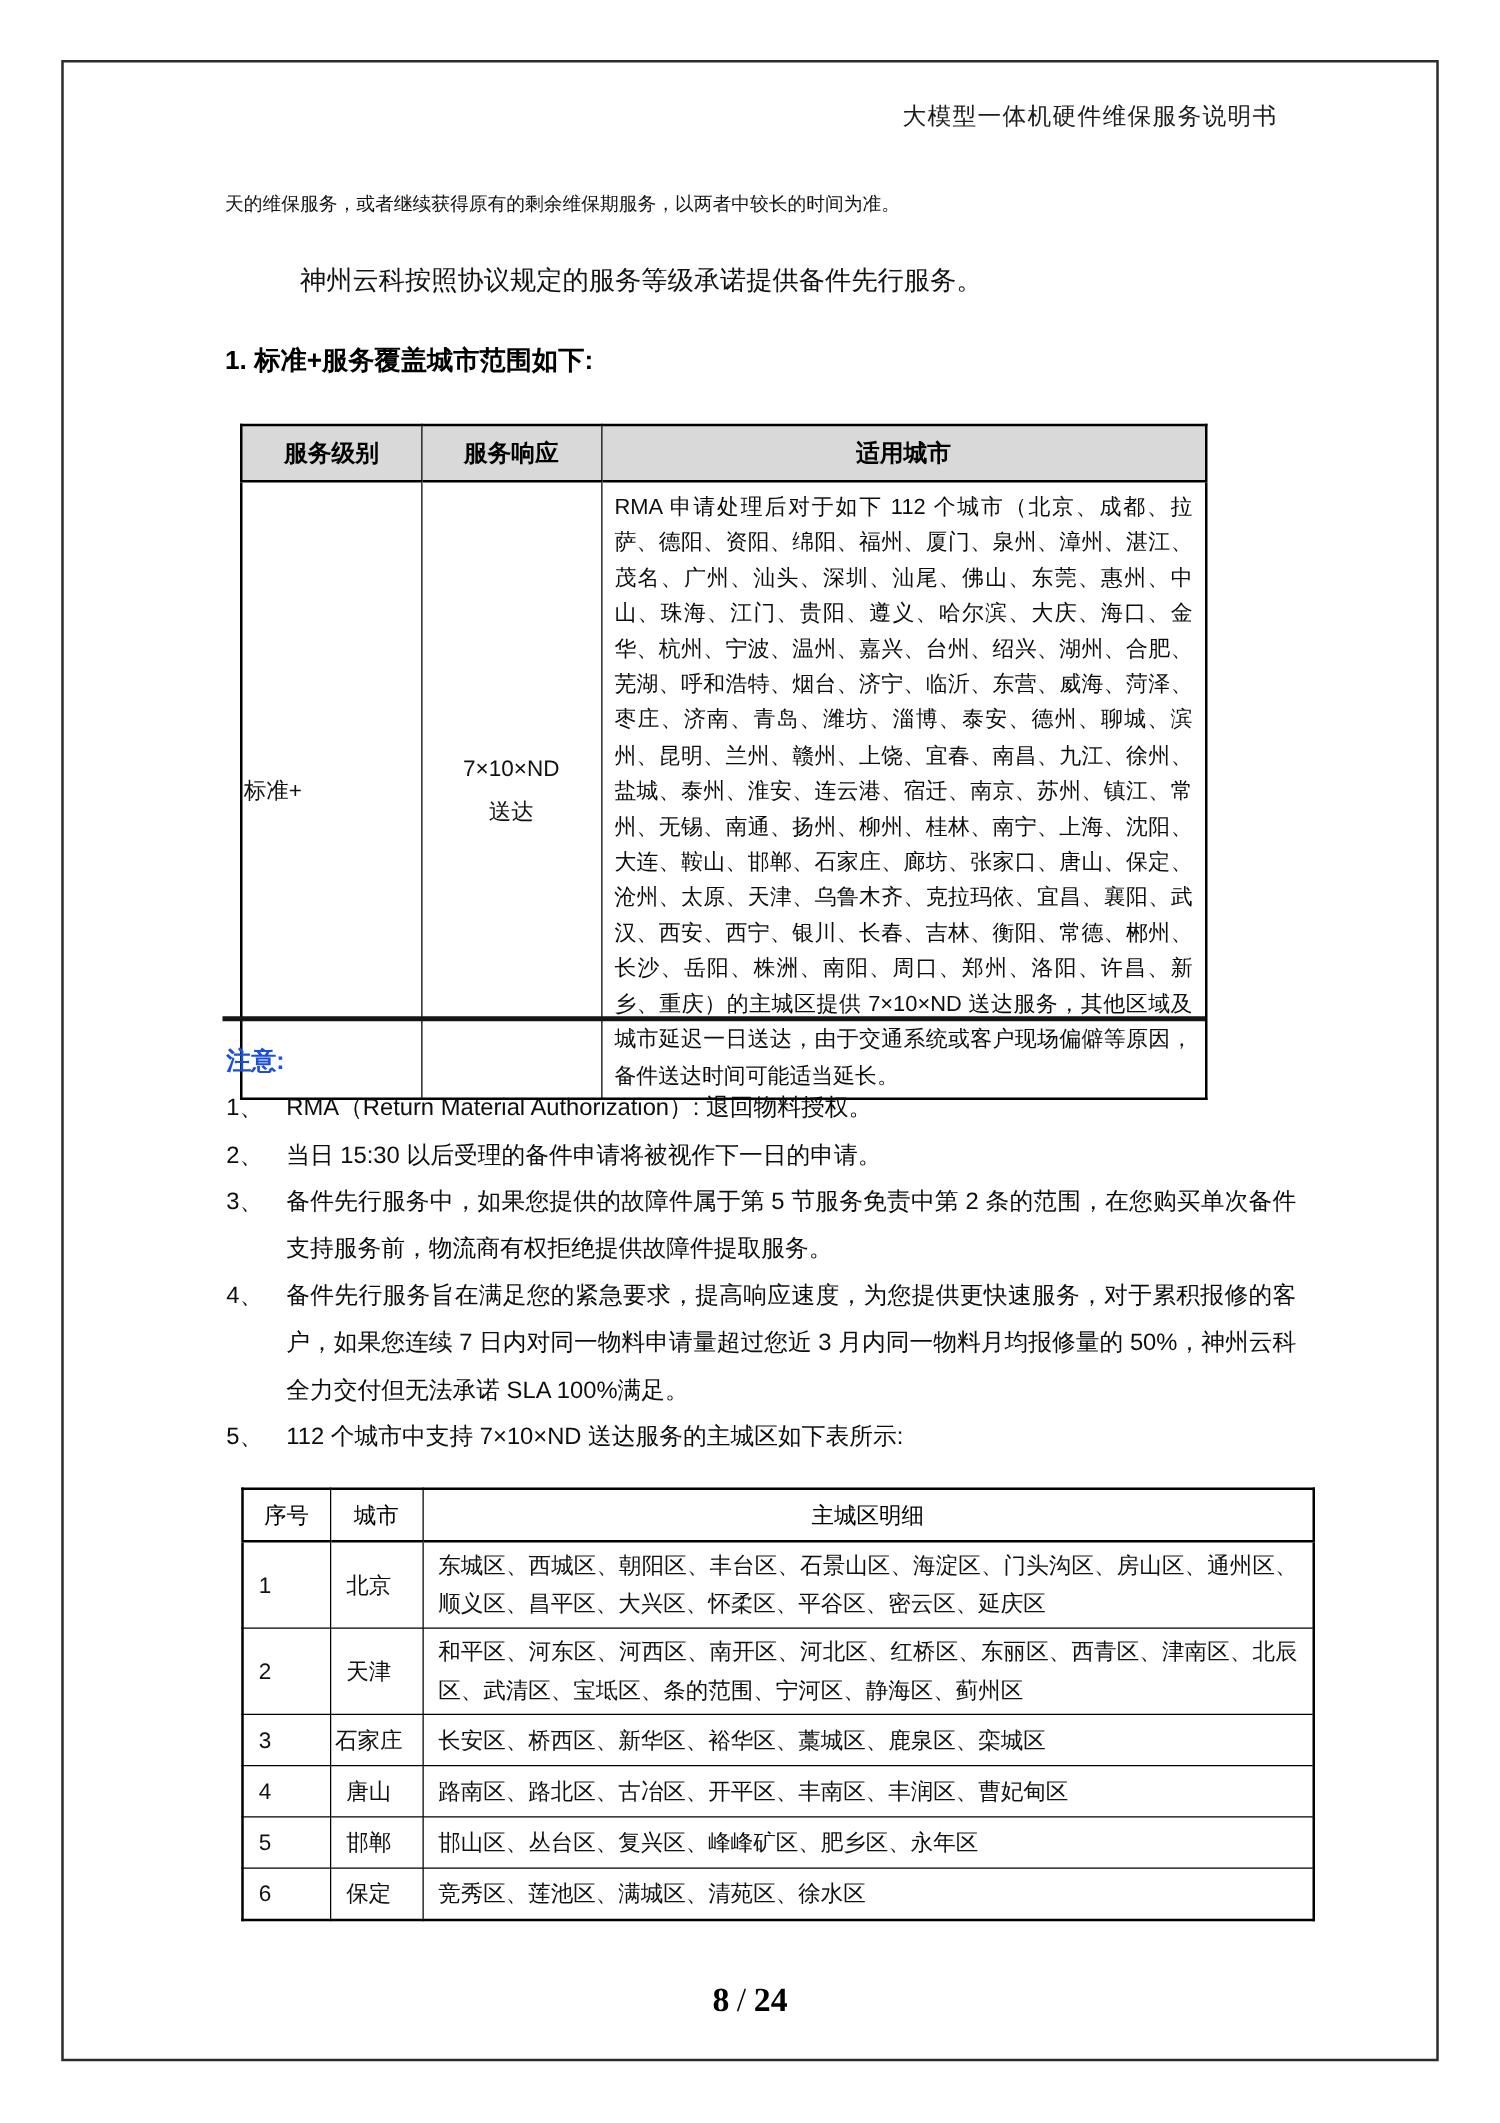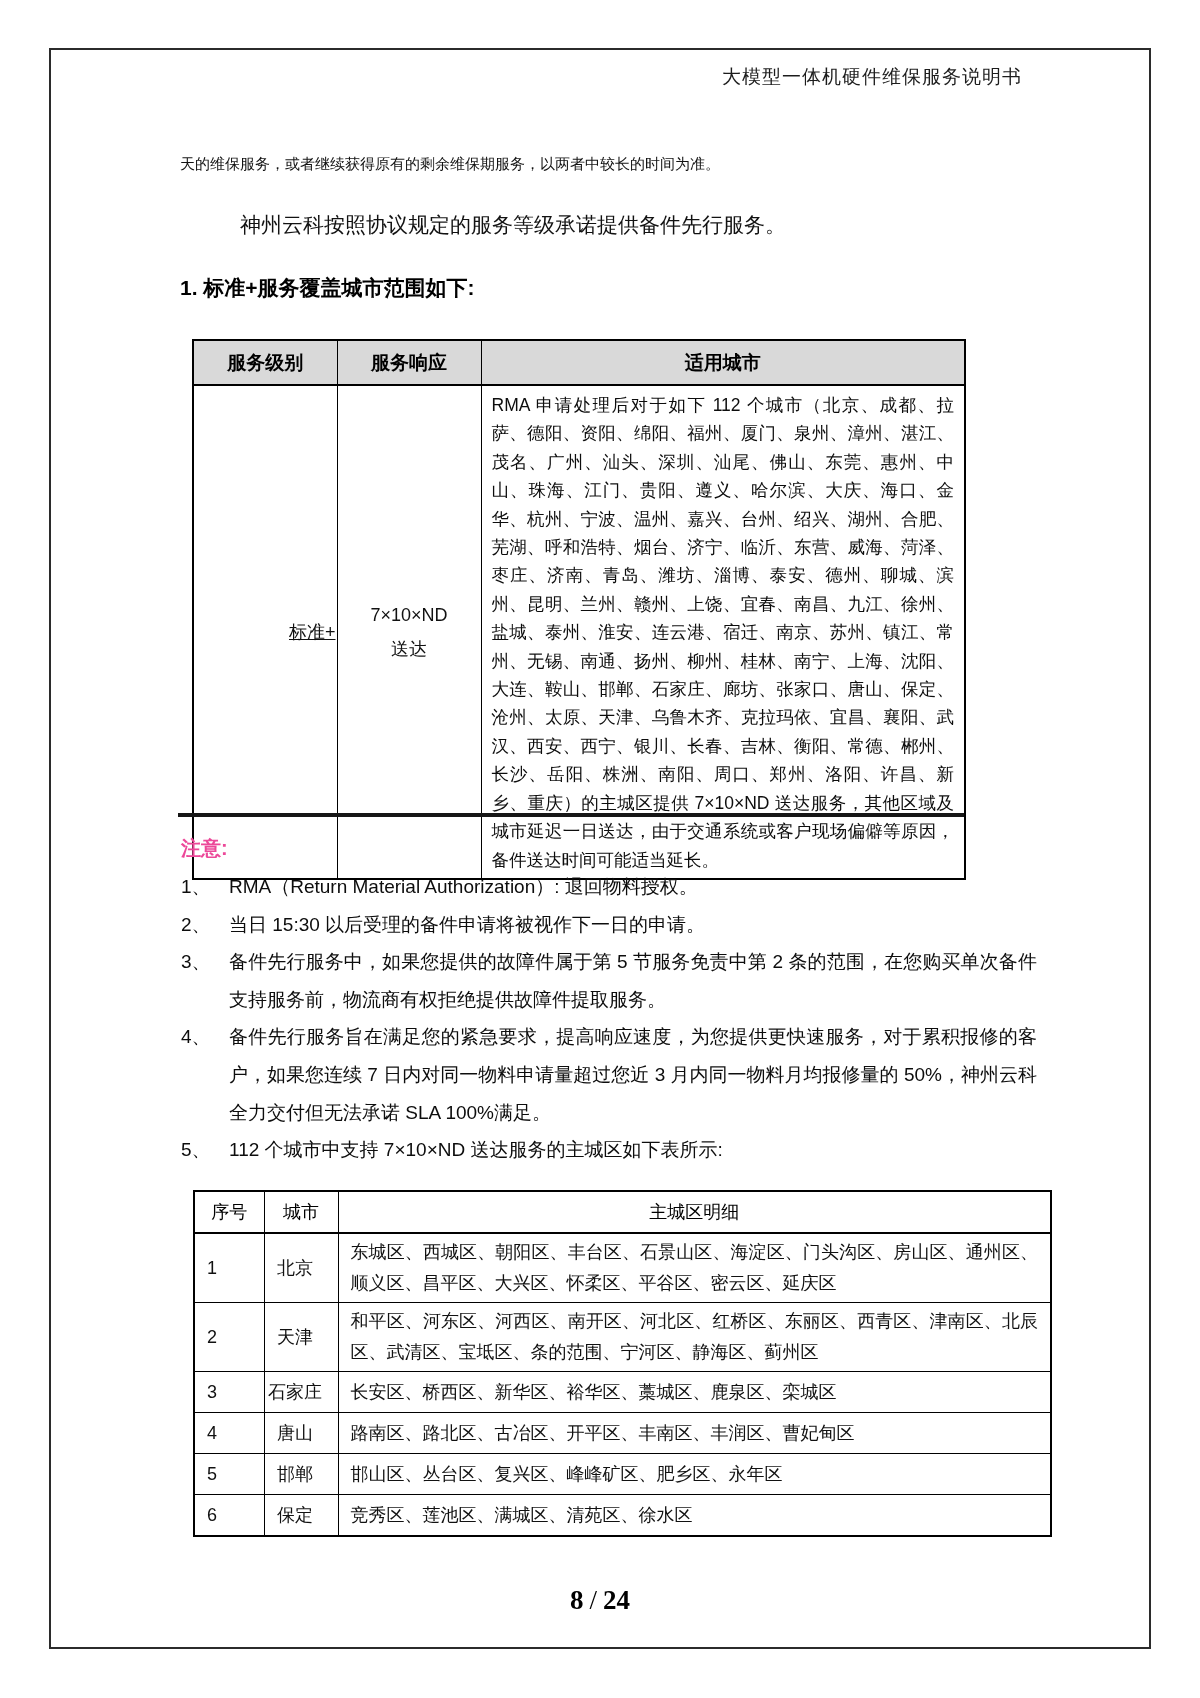--- a/index.html
+++ b/index.html
@@ -12,21 +12,21 @@
     color: #111;
   }
   .sheet-border {
     position: absolute;
     left: 49px; top: 48px;
     width: 1098px; height: 1597px;
     border: 2px solid #2b2b2b;
   }
   .header-title {
     position: absolute;
-    top: 64px; left: 0; width: 1022px;
+    top: 80px; left: 0; width: 1022px;
     text-align: right;
     font-family: "Liberation Serif", "DejaVu Serif", serif;
     font-size: 19px;
     color: #1c1c1c;
     letter-spacing: 1px;
   }
   .para-1 {
     position: absolute;
     top: 149px; left: 180px; width: 860px;
     font-size: 15px; line-height: 30px; color: #121212;
@@ -54,21 +54,21 @@
     font-size: 19px; font-weight: bold; color: #000000;
     border: 1.5px solid #000;
     border-bottom: 2.5px solid #000;
     text-align: center; vertical-align: middle;
   }
   .service-table td {
     border: 1.5px solid #000;
     vertical-align: middle;
   }
   .service-table td.level-cell {
-    text-align: right; font-size: 18px; text-decoration: underline;
+    text-align: left; font-size: 18px;
   }
   .service-table td.response-cell {
     text-align: center; font-size: 18px; line-height: 34px;
   }
   .service-table td.cities-cell {
     vertical-align: top;
     padding: 5px 10px 4px 10px;
     font-size: 17.5px;
     line-height: 28.4px;
     text-align: justify;
@@ -77,21 +77,21 @@
   }
   .divider-rule {
     position: absolute;
     top: 813px; left: 178px;
     width: 786px; height: 4px;
     background: #161616;
   }
   .notes-title {
     position: absolute;
     top: 835px; left: 181px;
-    font-size: 20px; font-weight: bold; color: #ec4899;
+    font-size: 20px; font-weight: bold; color: #1d4ed8;
   }
   .notes-list {
     position: absolute;
     top: 868px; left: 181px; width: 856px;
     font-size: 19px; line-height: 37.6px; color: #0d0d0d;
   }
   .note-item { display: flex; }
   .note-num { flex: 0 0 48px; }
   .note-text { flex: 1 1 auto; text-align: justify; text-justify: inter-ideograph; }
   .district-table {

